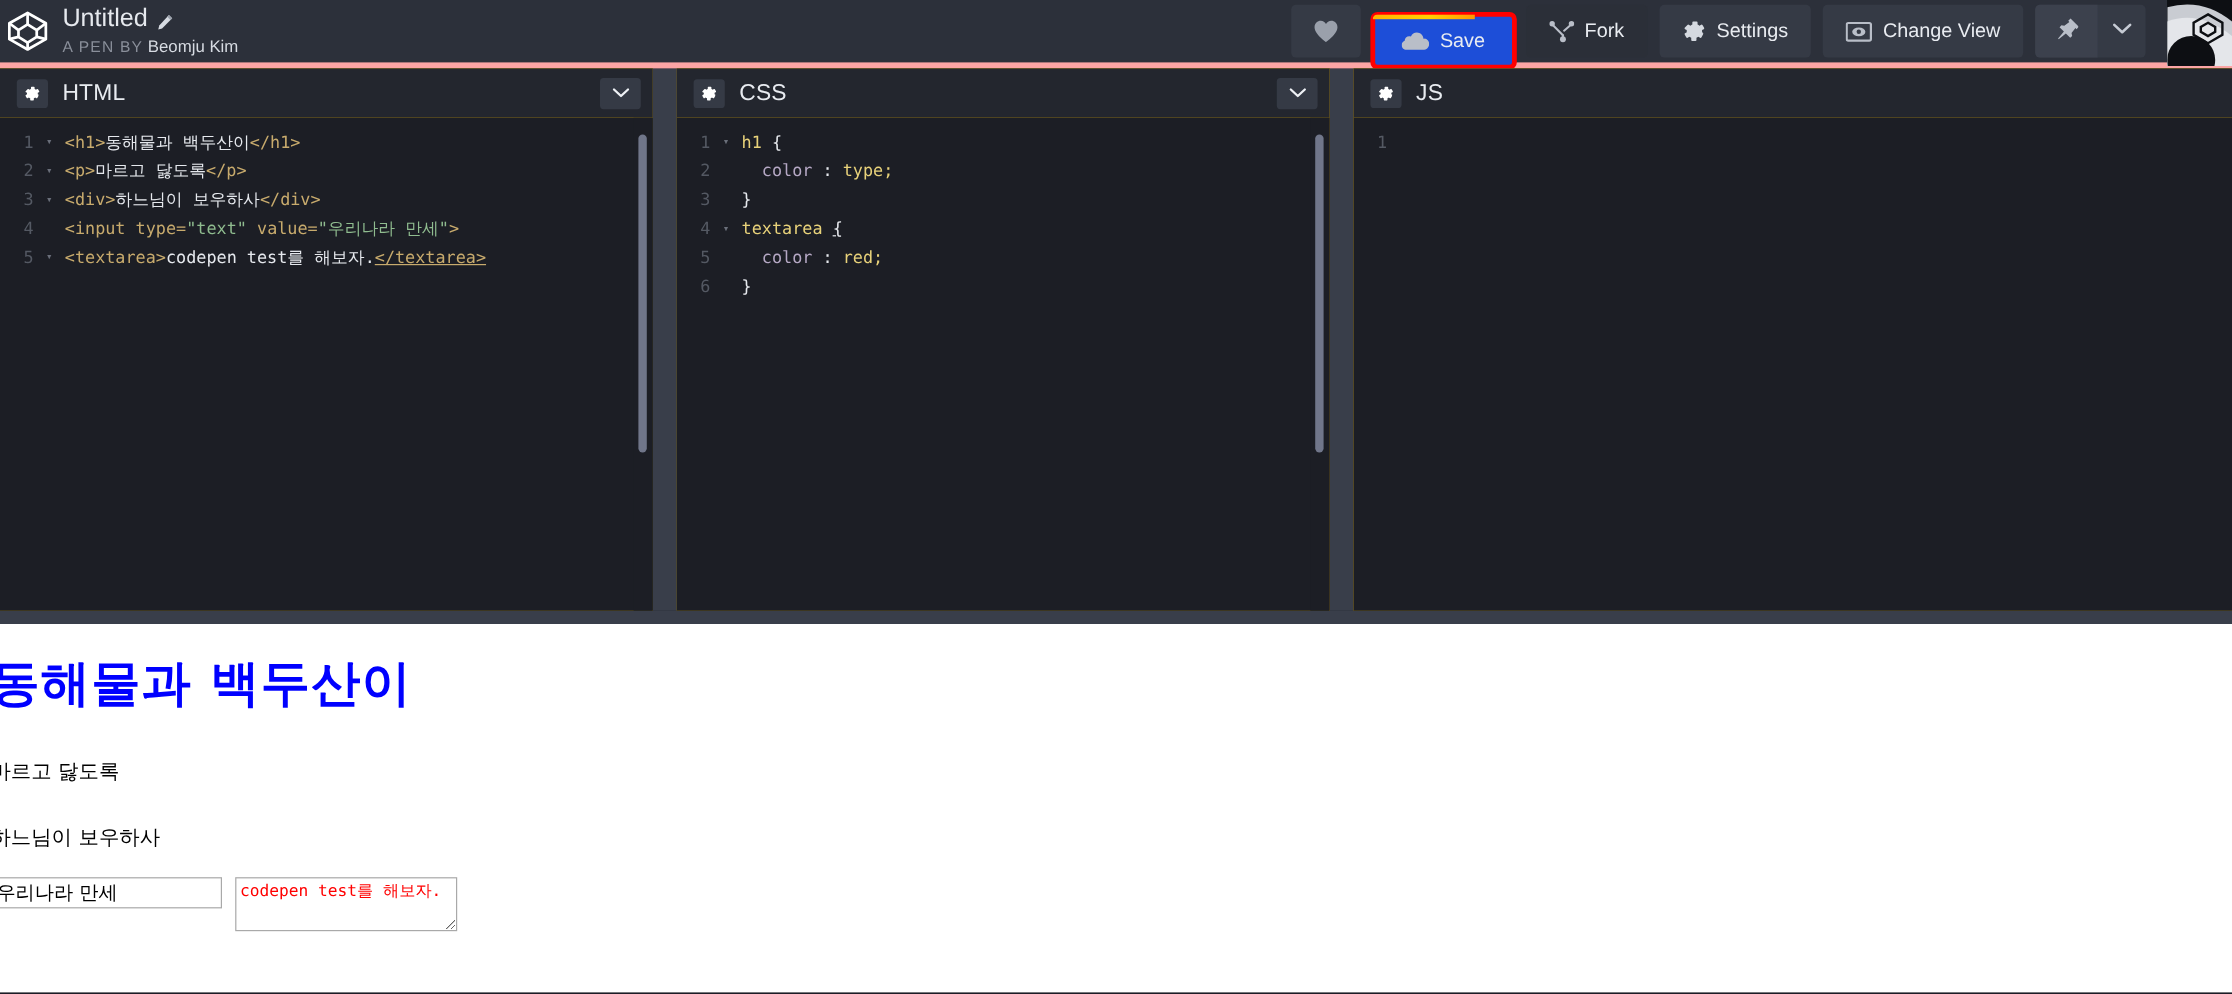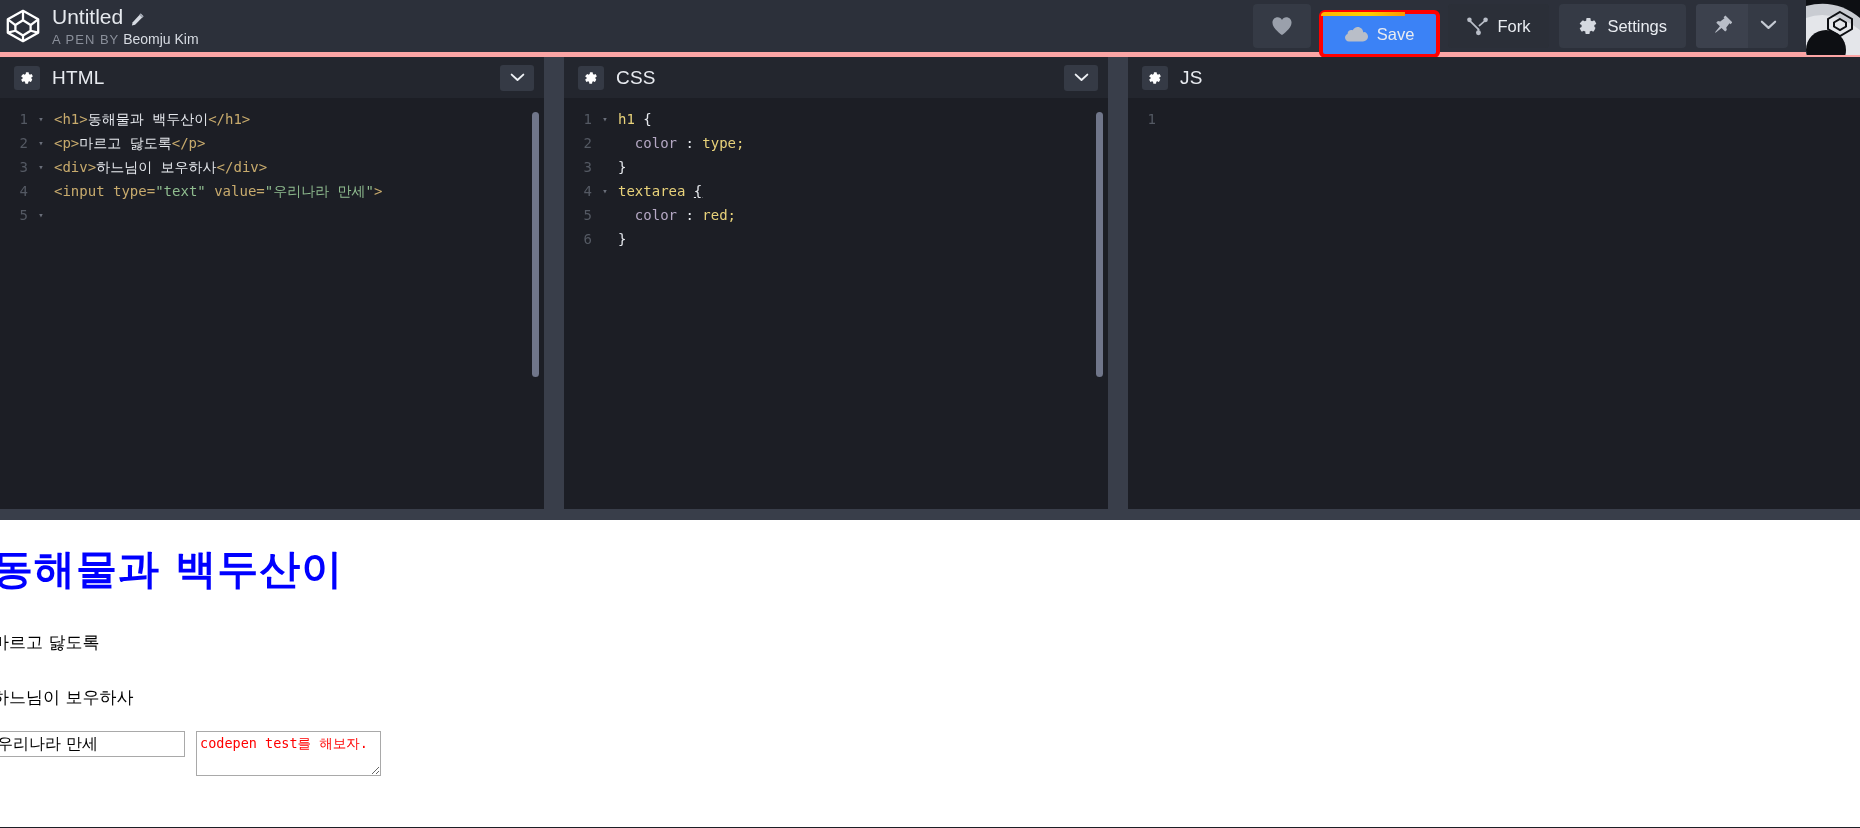--- a/index.html
+++ b/index.html
@@ -56,21 +56,21 @@
     cursor: pointer;
     position: relative;
     white-space: nowrap;
   }
   .btn .bicon { display: inline-flex; align-items: center; color: #b9bec8; }
 
   .btn-heart { width: 58px; padding: 0; }
   .btn-heart svg { fill: #9aa0ab; }
 
   .btn-save {
-    background: #3b82f6;
+    background: #1d4ed8;
     outline: 4px solid #ff0000;
     outline-offset: -2px;
     overflow: hidden;
     padding: 0 24px;
     margin-top: 16px;
   }
   .save-progress {
     position: absolute; top: 0; left: 0; height: 4px;
     width: 72%;
     background: linear-gradient(90deg,#ffb400 0%, #ffd000 55%, #ff9800 100%);
@@ -328,20 +328,30 @@
     <button class="btn btn-settings">
       <span class="bicon">
         <svg viewBox="0 0 22 22" width="20" height="20">
           <path fill="#d5d9e0" d="M11 7.2a3.8 3.8 0 100 7.6 3.8 3.8 0 000-7.6zm0 5.8a2 2 0 110-4 2 2 0 010 4z"></path>
           <path fill="#d5d9e0" d="M19.6 12.9l-1.6-.9a7.6 7.6 0 000-2l1.6-.9a.9.9 0 00.3-1.2l-1.5-2.6a.9.9 0 00-1.2-.3l-1.6.9a7.3 7.3 0 00-1.7-1V3a.9.9 0 00-.9-.9h-3a.9.9 0 00-.9.9v1.9a7.3 7.3 0 00-1.7 1l-1.6-.9a.9.9 0 00-1.2.3L2.1 7.9a.9.9 0 00.3 1.2l1.6.9a7.6 7.6 0 000 2l-1.6.9a.9.9 0 00-.3 1.2l1.5 2.6a.9.9 0 001.2.3l1.6-.9a7.3 7.3 0 001.7 1V19a.9.9 0 00.9.9h3a.9.9 0 00.9-.9v-1.9a7.3 7.3 0 001.7-1l1.6.9a.9.9 0 001.2-.3l1.5-2.6a.9.9 0 00-.3-1.2z"></path>
         </svg>
       </span>
       <span>Settings</span>
     </button>
 
+    <button class="btn btn-changeview">
+      <span class="bicon">
+        <svg viewBox="0 0 24 18" width="22" height="17">
+          <rect x="1" y="1" width="22" height="16" rx="1.5" fill="none" stroke="#b9bec8" stroke-width="2"></rect>
+          <ellipse cx="12" cy="9" rx="6" ry="4" fill="#b9bec8"></ellipse>
+          <circle cx="12" cy="9" r="2" fill="#353a45"></circle>
+        </svg>
+      </span>
+      <span>Change View</span>
+    </button>
 
     <div class="pin-group">
       <div class="pin-btn">
         <span>
           <svg viewBox="0 0 22 22" width="20" height="20">
             <path fill="#b9bec8" d="M14.8 1.6l-2.1 2.1 1 1-4.6 3.6-2.6-.6-1.8 1.8 4 4-5.3 6.5.5.5 6.6-5.2 4 4 1.8-1.8-.6-2.6 3.6-4.6 1 1 2.1-2.1z"></path>
           </svg>
         </span>
       </div>
       <div class="caret-btn">
@@ -386,21 +396,21 @@
           <path d="M2 2.5 L9 9 L16 2.5" fill="none" stroke="#eef1f5" stroke-width="2.3" stroke-linecap="round" stroke-linejoin="round"></path>
         </svg>
       </span>
     </div>
     <div class="code-area">
       <div class="code-body">
           <div class="cline"><span class="lnum">1</span><span class="fold">▾</span><span class="ctext"><span class="t-tag">&lt;h1&gt;</span><span class="t-text">동해물과 백두산이</span><span class="t-tag">&lt;/h1&gt;</span></span></div>
           <div class="cline"><span class="lnum">2</span><span class="fold">▾</span><span class="ctext"><span class="t-tag">&lt;p&gt;</span><span class="t-text">마르고 닳도록</span><span class="t-tag">&lt;/p&gt;</span></span></div>
           <div class="cline"><span class="lnum">3</span><span class="fold">▾</span><span class="ctext"><span class="t-tag">&lt;div&gt;</span><span class="t-text">하느님이 보우하사</span><span class="t-tag">&lt;/div&gt;</span></span></div>
           <div class="cline"><span class="lnum">4</span><span class="fold"></span><span class="ctext"><span class="t-tag">&lt;input </span><span class="t-attr">type=</span><span class="t-str">"text"</span><span class="t-attr"> value=</span><span class="t-str">"우리나라 만세"</span><span class="t-tag">&gt;</span></span></div>
-          <div class="cline"><span class="lnum">5</span><span class="fold">▾</span></div>
+          <div class="cline"><span class="lnum">5</span><span class="fold">▾</span><span class="ctext"><span class="t-tag">&lt;textarea&gt;</span><span class="t-text">codepen test를 해보자.</span><span class="t-tag u-line">&lt;/textarea&gt;</span></span></div>
         </div>
       <div class="vscroll-track">
         <div class="vscroll-thumb" style="top: 14px; height: 265px;"></div>
       </div>
     </div>
   </div>
 
   <div class="pane-gap"></div>
 
   <div class="pane pane-css">

